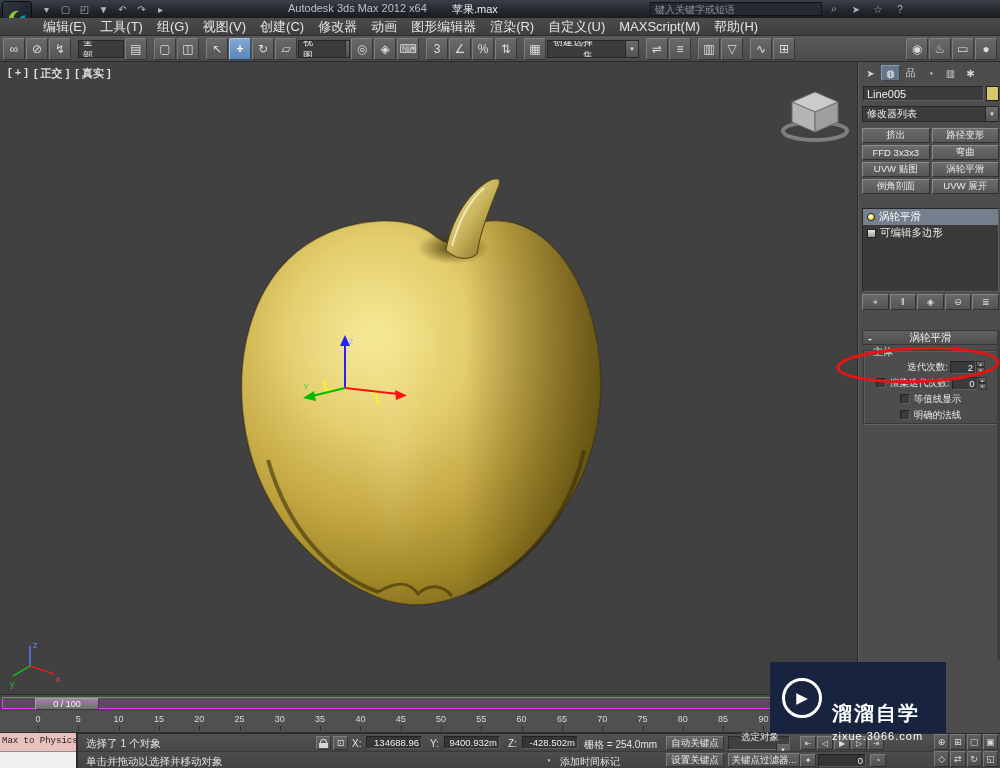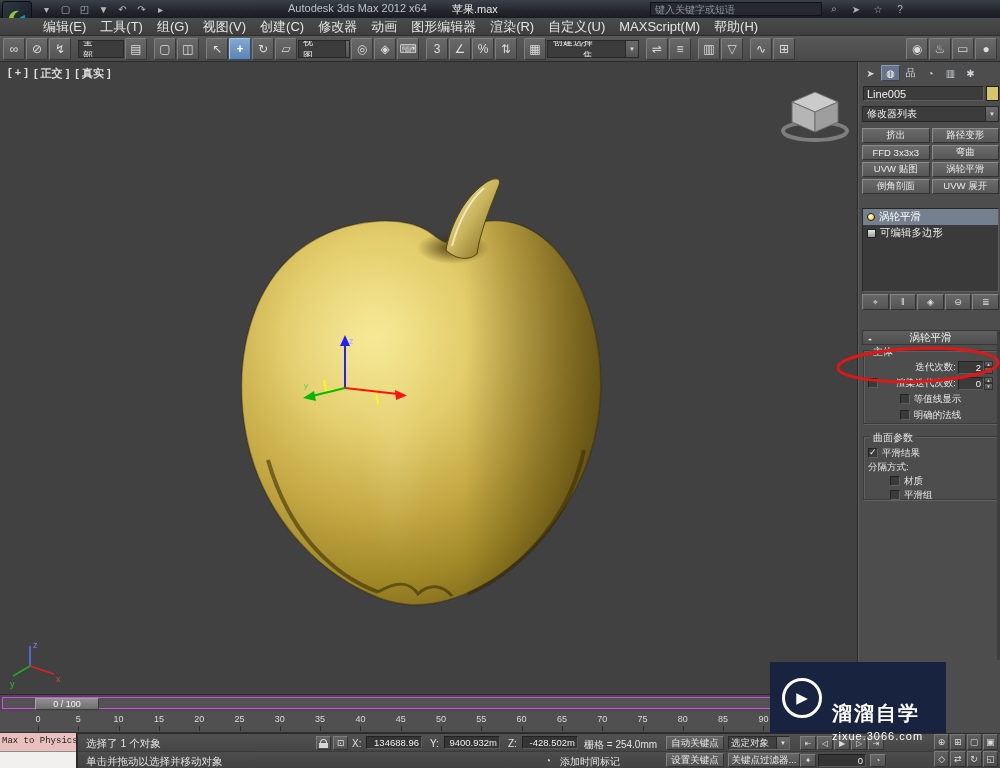--- a/index.html
+++ b/index.html
@@ -84,21 +84,21 @@
     background:linear-gradient(#606060,#4f4f4f);border:1px solid #383838;color:#f0f0f0;
     font-size:10.5px;display:flex;align-items:center;}
   .rh-minus{width:14px;text-align:center;font-weight:bold;}
   .rh-title{flex:1;text-align:center;margin-right:14px;}
   .pgroup{position:absolute;left:4px;width:135px;border:1px solid #3a3a3a;
     box-shadow:inset 1px 1px 0 rgba(255,255,255,.10),1px 1px 0 rgba(255,255,255,.12);padding-top:8px;}
   .pgroup-label{position:absolute;top:-6px;left:6px;background:#4d4d4d;padding:0 3px;font-size:10px;color:#e4e4e4;}
   .g-main{top:288px;height:74px;}
   .g-surface{top:374px;height:64px;}
   .g-update{top:450px;height:78px;}
-  .prow{height:16px;display:flex;align-items:center;padding:0 4px;font-size:9.5px;color:#e6e6e6;white-space:nowrap;}
+  .prow{height:16px;display:flex;align-items:center;padding:0 12px;font-size:9.5px;color:#e6e6e6;white-space:nowrap;}
   .prow.c{justify-content:center;}
   .prow.ind{padding-left:26px;}
   .plabel.ra{margin-left:auto;margin-right:2px;}
   .pfield{width:26px;height:13px;background:#3a3a3a;border:1px solid;border-color:#232323 #5c5c5c #5c5c5c #232323;
     color:#f2f2f2;font-size:9.5px;text-align:right;padding:0 2px;flex:none;}
   .pspin{width:9px;height:13px;display:flex;flex-direction:column;flex:none;}
   .pspin span{flex:1;background:linear-gradient(#636363,#505050);border:1px solid #333;font-size:5px;line-height:4px;
     color:#ccc;display:flex;align-items:center;justify-content:center;}
   .chk{width:10px;height:10px;background:#3a3a3a;border:1px solid;border-color:#232323 #606060 #606060 #232323;
     margin-right:4px;position:relative;flex:none;}
@@ -138,21 +138,21 @@
   .lock-body{width:9px;height:5px;background:#d6d6d6;}
   .absrel-btn{left:333px;top:2px;width:15px;height:14px;background:linear-gradient(#646464,#515151);
     border:1px solid;border-color:#7e7e7e #333 #333 #7e7e7e;color:#ddd;font-size:9px;
     display:flex;align-items:center;justify-content:center;}
   .coord-label{top:4px;}
   .coord-field{top:2px;width:56px;height:13px;background:#353535;border:1px solid;
     border-color:#222 #5a5a5a #5a5a5a #222;color:#efefef;font-size:9.5px;text-align:right;padding:0 2px;}
   .grid-label{left:584px;top:4px;}
   .skey-btn{top:2px;height:14px;background:linear-gradient(#656565,#525252);border:1px solid;
     border-color:#7e7e7e #333 #333 #7e7e7e;font-size:9.5px;display:flex;align-items:center;justify-content:center;color:#e8e8e8;}
-  .sunken{background:#404040;border-color:#2a2a2a #6a6a6a #6a6a6a #2a2a2a;}
+  .sunken{background:#404040;border-color:#2a2a2a #6a6a6a #6a6a6a #2a2a2a;flex-direction:column;}
   .transport{left:800px;top:2px;display:flex;gap:1px;}
   .tr-btn{width:16px;height:14px;background:linear-gradient(#666,#535353);border:1px solid;
     border-color:#808080 #333 #333 #808080;color:#ddd;font-size:8px;display:flex;align-items:center;justify-content:center;}
   .prompt{left:86px;top:3px;font-size:10.5px;}
   .timetag-icon{left:545px;top:3px;font-size:10px;color:#cfcfcf;}
   .timetag{left:560px;top:3px;}
   .keytoggle{left:800px;top:2px;width:16px;height:13px;background:linear-gradient(#666,#535353);
     border:1px solid;border-color:#808080 #333 #333 #808080;color:#ddd;font-size:8px;
     display:flex;align-items:center;justify-content:center;}
   .frame-field{left:818px;top:2px;width:48px;height:13px;background:#353535;border:1px solid;
@@ -424,38 +424,20 @@
       <div class="prow c">
         <span class="chk"></span>
         <span>等值线显示</span>
       </div>
       <div class="prow c">
         <span class="chk"></span>
         <span>明确的法线</span>
       </div>
     </div>
 
-    <div class="pgroup g-surface">
-      <span class="pgroup-label">曲面参数</span>
-      <div class="prow">
-        <span class="chk checked"></span>
-        <span>平滑结果</span>
-      </div>
-      <div class="prow" style="height:13px;">
-        <span>分隔方式:</span>
-      </div>
-      <div class="prow ind" style="height:14px;">
-        <span class="chk"></span>
-        <span>材质</span>
-      </div>
-      <div class="prow ind" style="height:14px;">
-        <span class="chk"></span>
-        <span>平滑组</span>
-      </div>
-    </div>
 
     <div class="panel-scroll"></div>
   </div>
 
   <div class="time-slider">
     <div class="ts-track">
       <div class="ts-handle">0 / 100</div>
     </div>
   </div>
   <div class="ruler" id="ruler">

